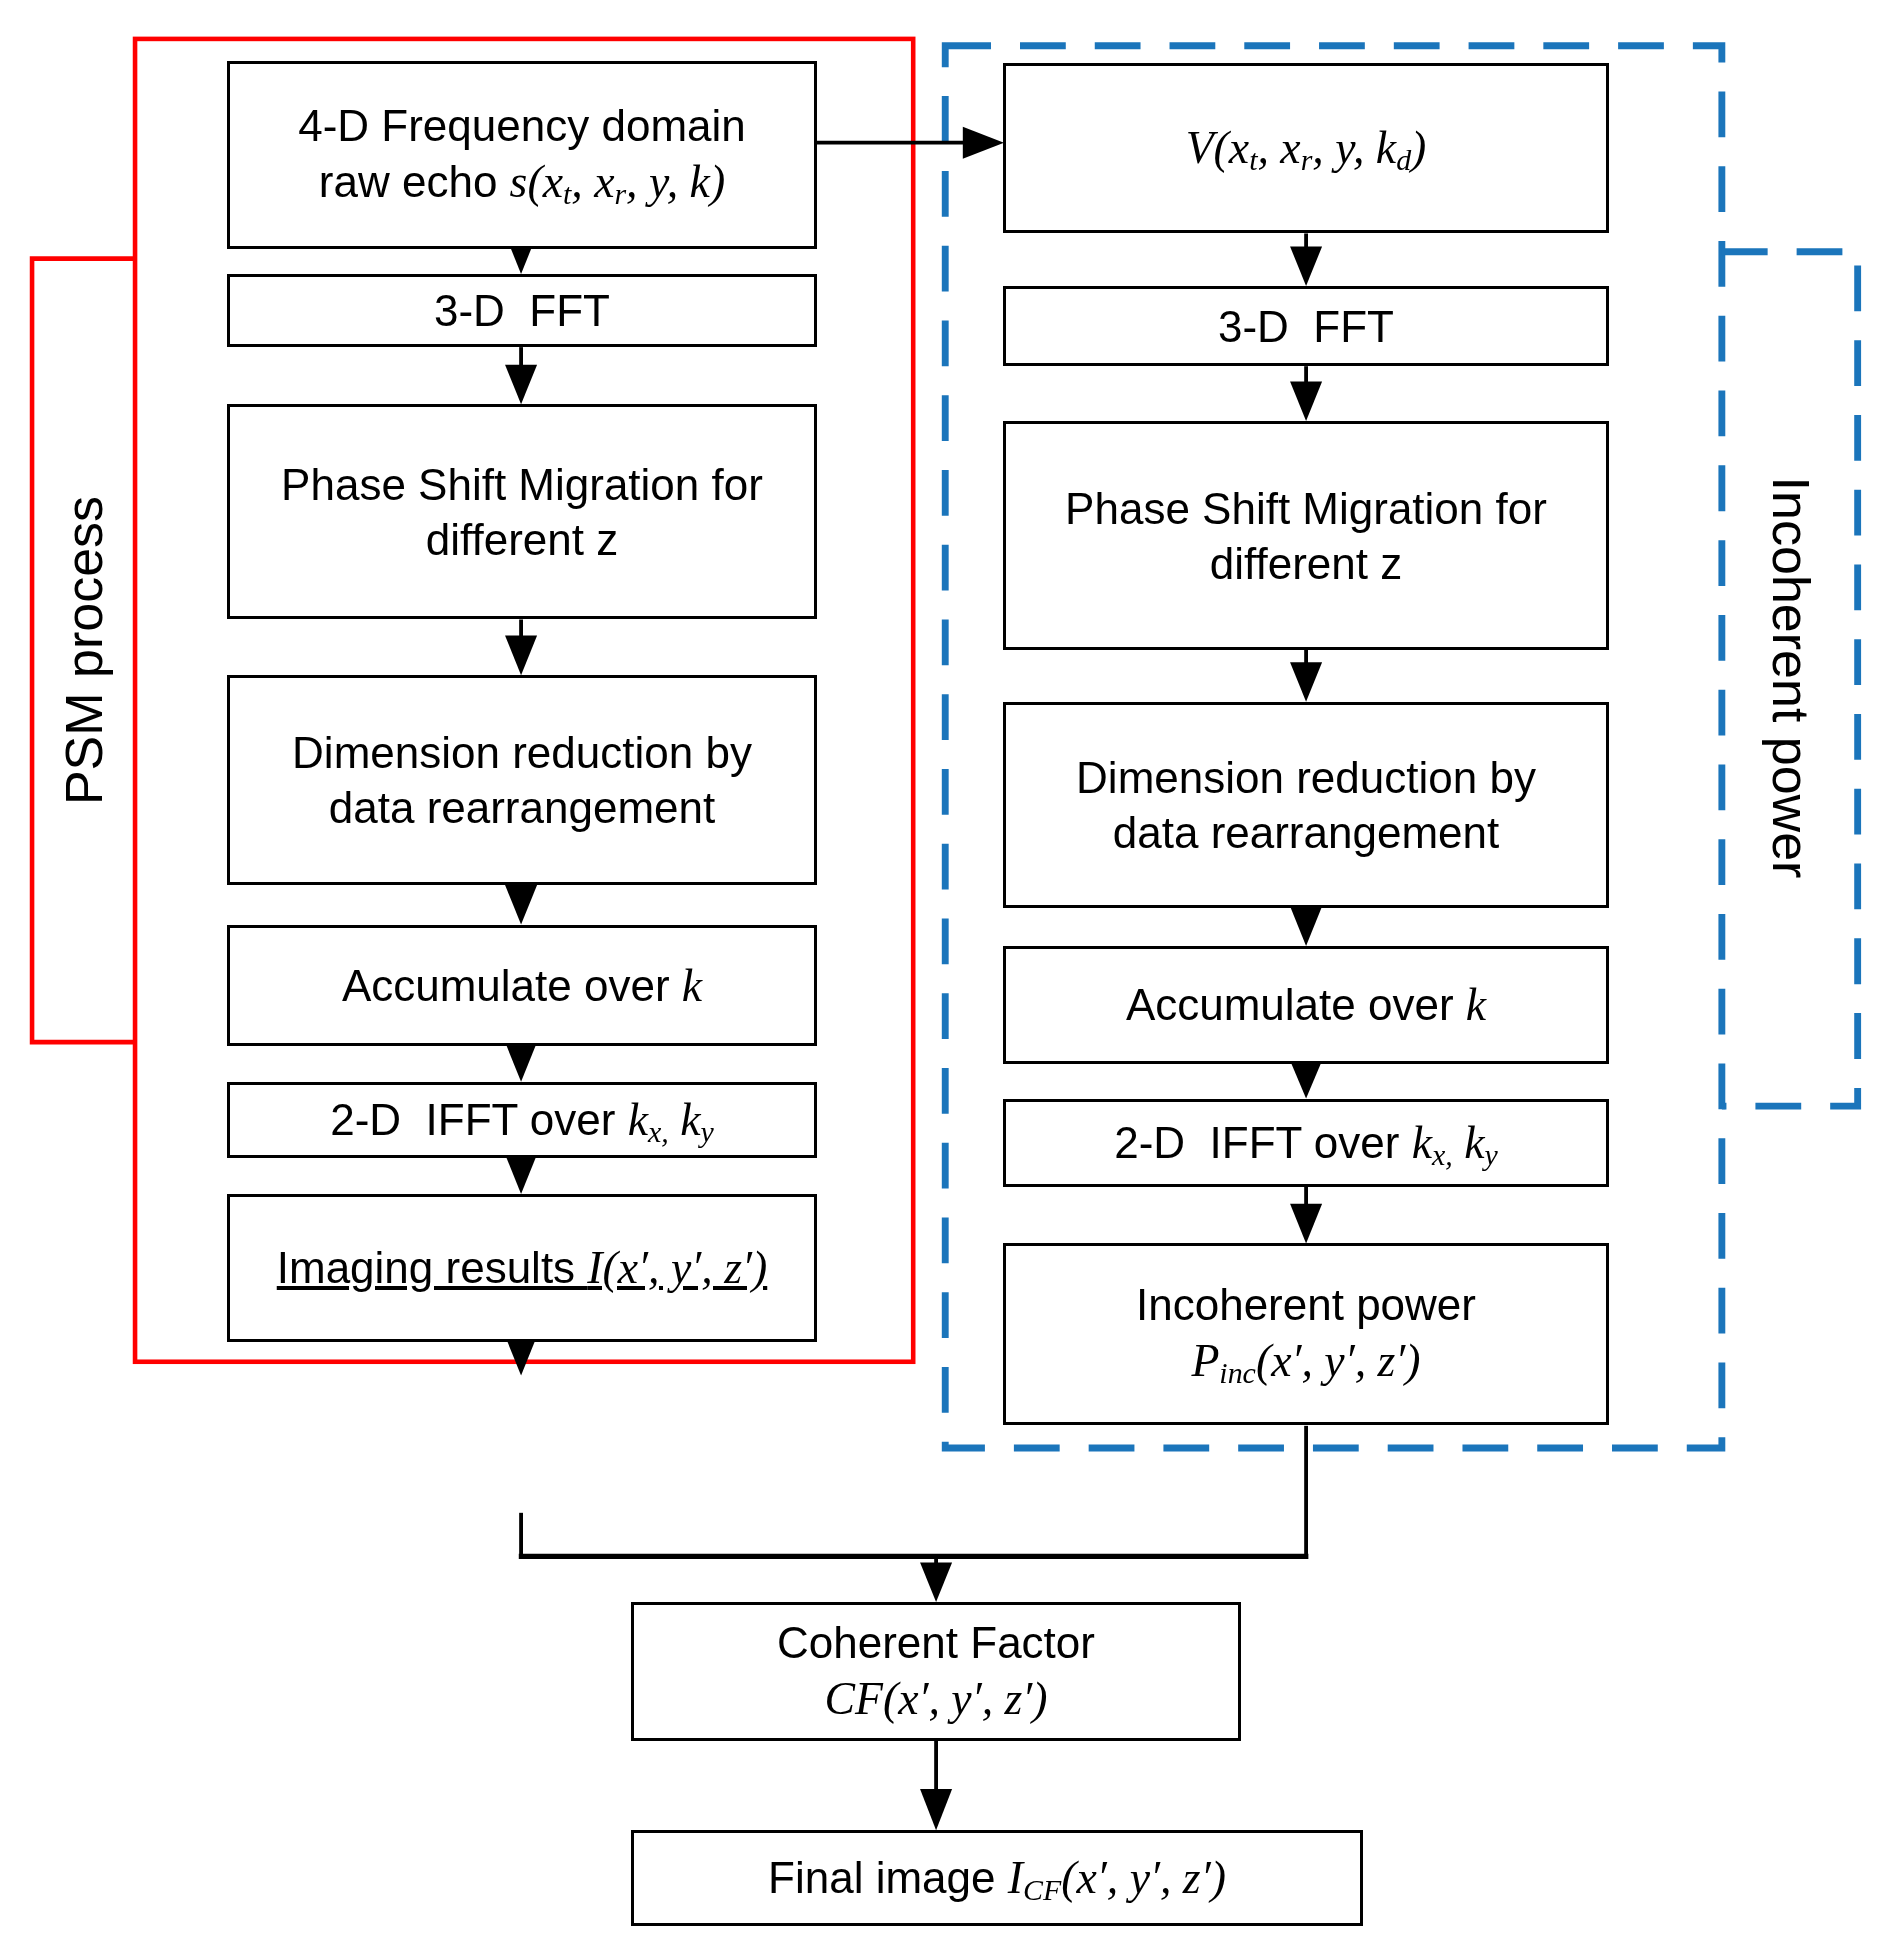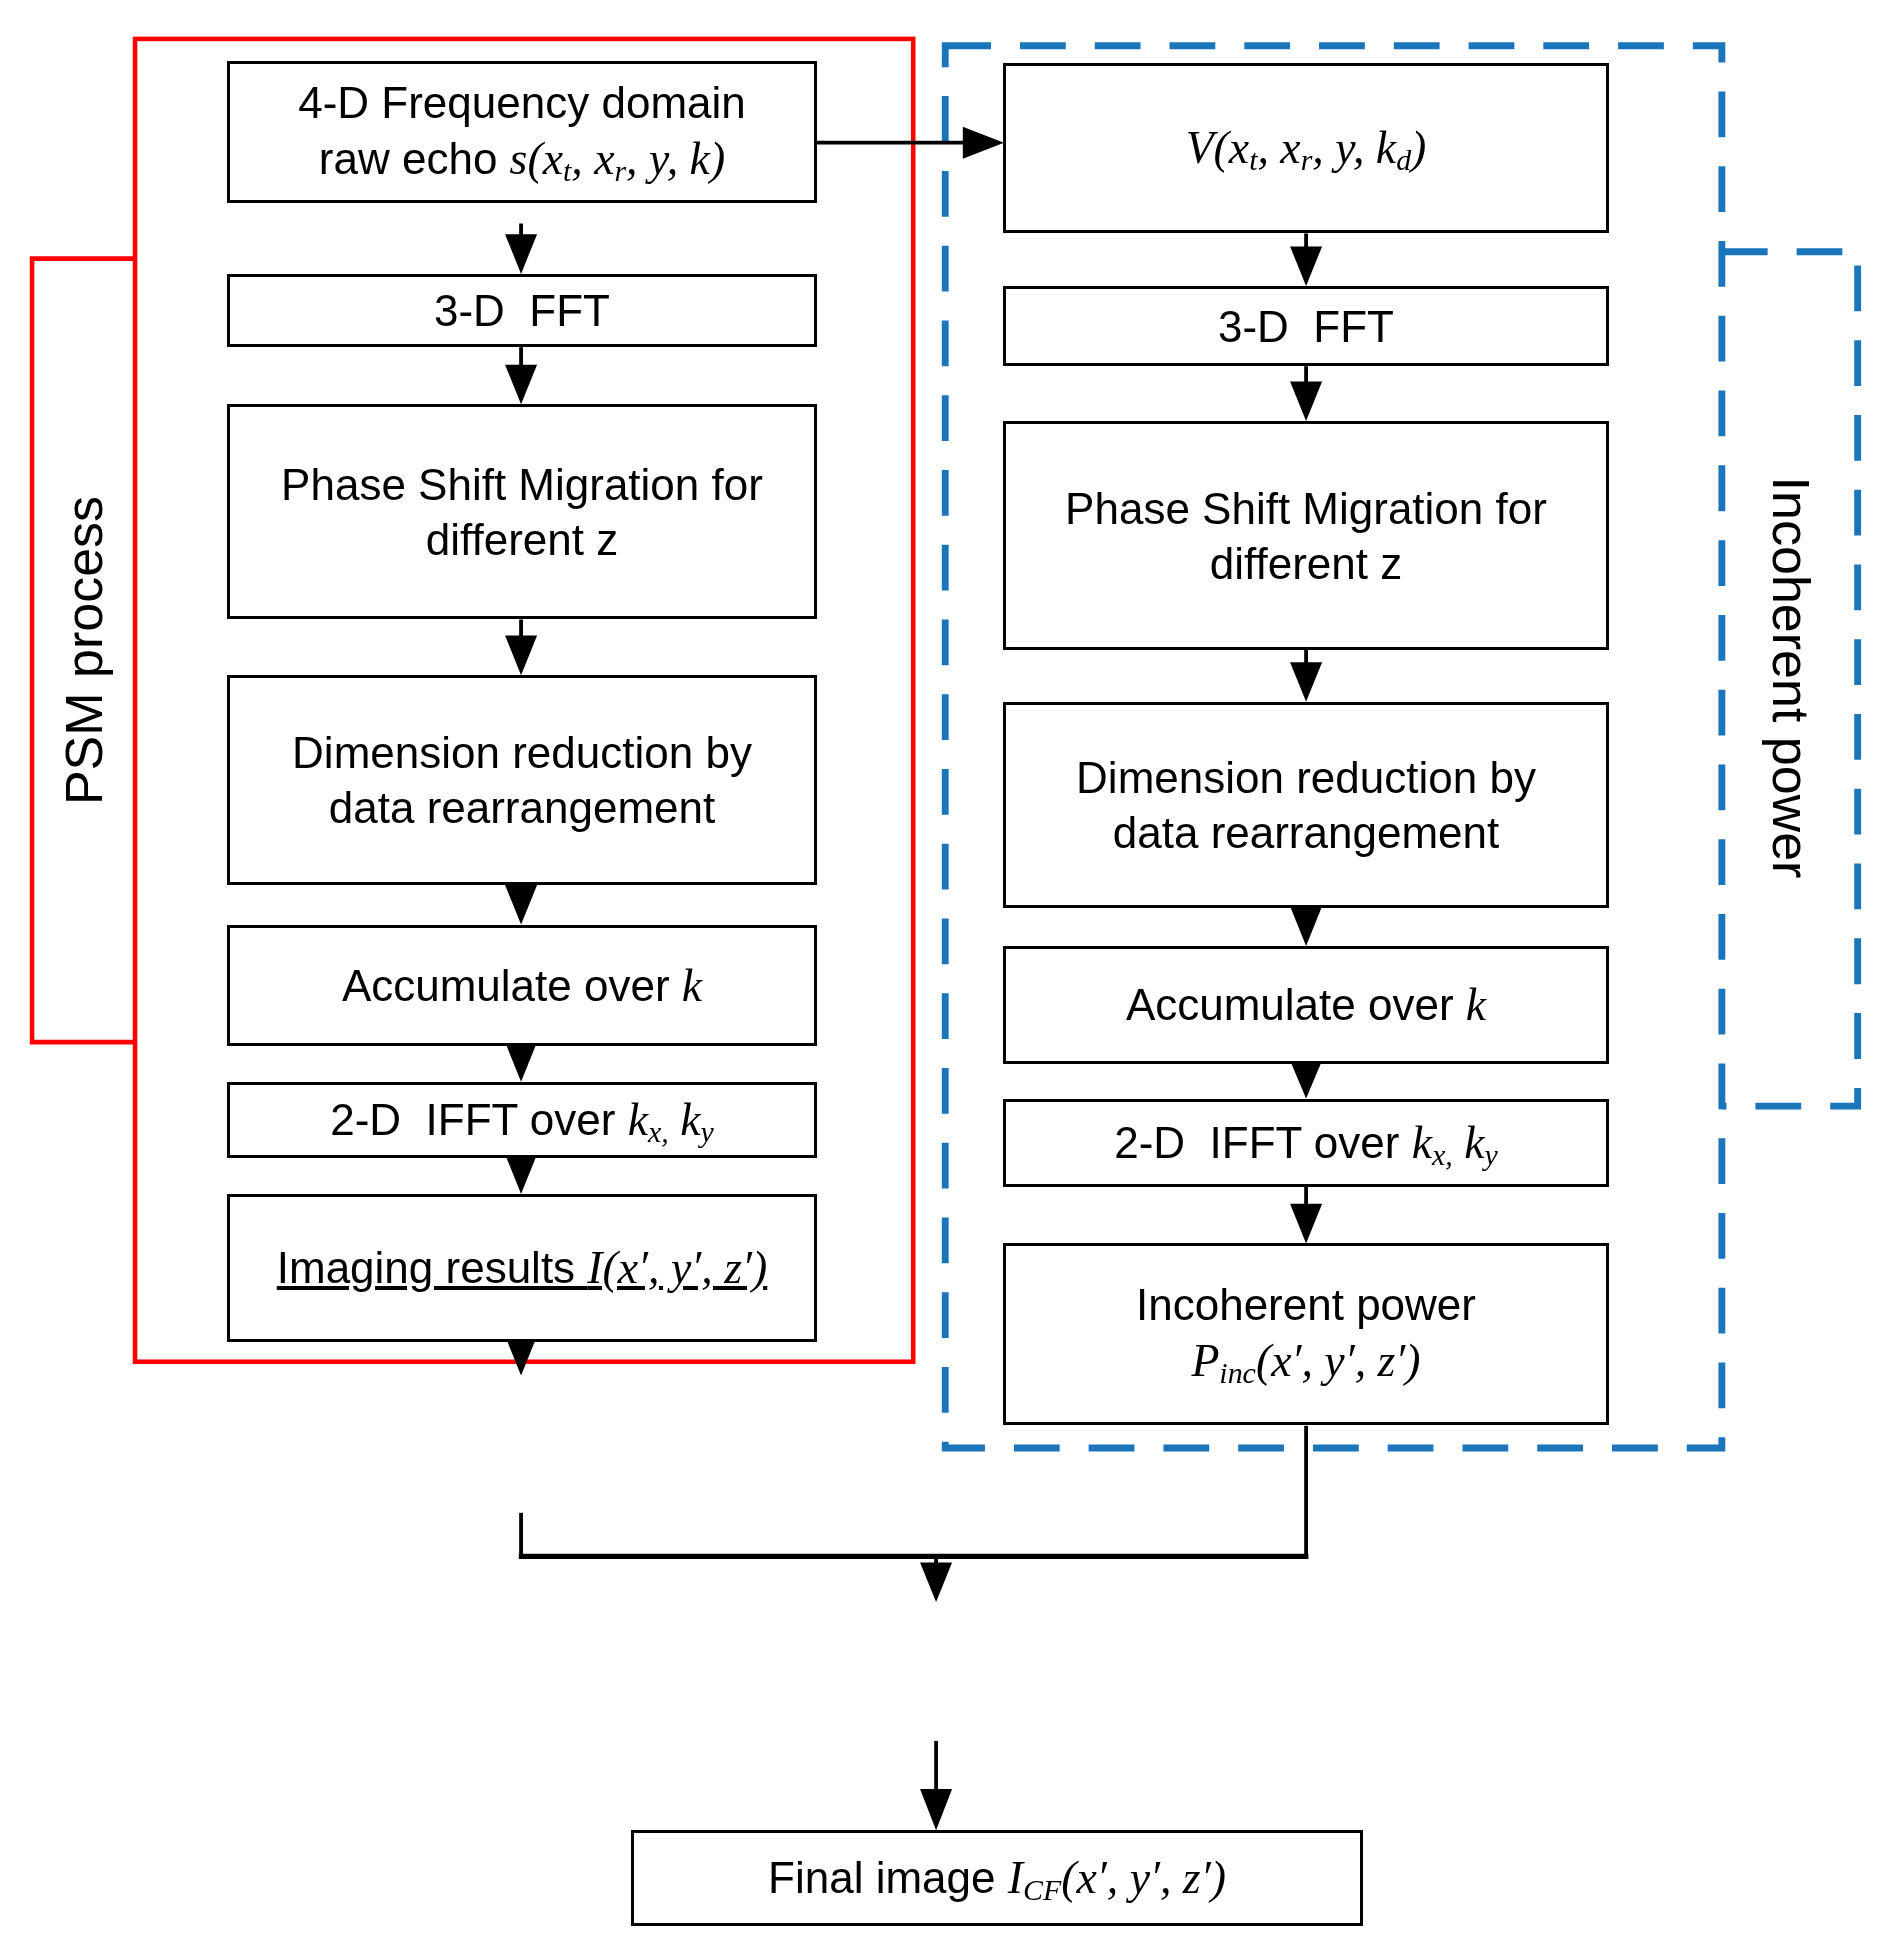--- a/index.html
+++ b/index.html
@@ -151,21 +151,21 @@
     </g>
     <g stroke="#000000" fill="#000000">
       <line x1="1227" y1="2282" x2="1227" y2="2349" stroke-width="5"></line>
       <polygon points="1206,2345 1248,2345 1227,2399" stroke="none"></polygon>
     </g>
   </svg>
 
   <div id="psm-label" class="side-label">PSM process</div>
   <div id="incoherent-label" class="side-label">Incoherent power</div>
 
-  <div class="node" style="left:227px; top:61px; width:590px; height:142px;">
+  <div class="node" style="left:227px; top:61px; width:590px; height:188px;">
       <div class="line"><span class="run-n">4-D Frequency domain</span></div>
       <div class="line"><span class="run-n">raw echo </span><span class="run-m">s(x</span><span class="run-ms">t</span><span class="run-m">, x</span><span class="run-ms">r</span><span class="run-m">, y, k)</span></div>
     </div>
   <div class="node" style="left:227px; top:274px; width:590px; height:73px;">
       <div class="line"><span class="run-n">3-D  FFT</span></div>
     </div>
   <div class="node" style="left:227px; top:404px; width:590px; height:215px;">
       <div class="line"><span class="run-n">Phase Shift Migration for</span></div>
       <div class="line"><span class="run-n">different z</span></div>
     </div>
@@ -201,18 +201,22 @@
       <div class="line"><span class="run-n">Accumulate over </span><span class="run-m">k</span></div>
     </div>
   <div class="node" style="left:1003px; top:1099px; width:606px; height:88px;">
       <div class="line"><span class="run-n">2-D  IFFT over </span><span class="run-m">k</span><span class="run-ms">x,</span><span class="run-m"> k</span><span class="run-ms">y</span></div>
     </div>
   <div class="node" style="left:1003px; top:1243px; width:606px; height:182px;">
       <div class="line"><span class="run-n">Incoherent power</span></div>
       <div class="line"><span class="run-m">P</span><span class="run-ms">inc</span><span class="run-m">(x′, y′, z′)</span></div>
     </div>
 
+  <div class="node" style="left:631px; top:1602px; width:610px; height:139px; border-width:3.1px;">
+      <div class="line"><span class="run-n">Coherent Factor</span></div>
+      <div class="line"><span class="run-m">CF(x′, y′, z′)</span></div>
+    </div>
   <div class="node" style="left:631px; top:1830px; width:732px; height:96px; border-width:3.1px;">
       <div class="line"><span class="run-n">Final image </span><span class="run-m">I</span><span class="run-ms">CF</span><span class="run-m">(x′, y′, z′)</span></div>
     </div>
 
 </div>
 
 
 </body></html>

